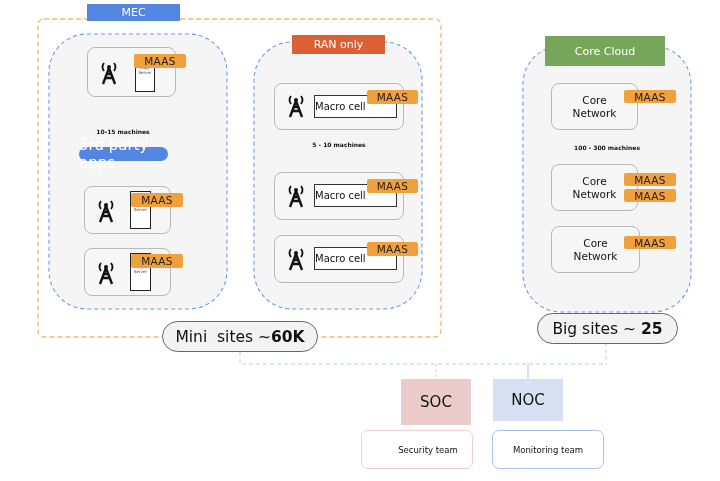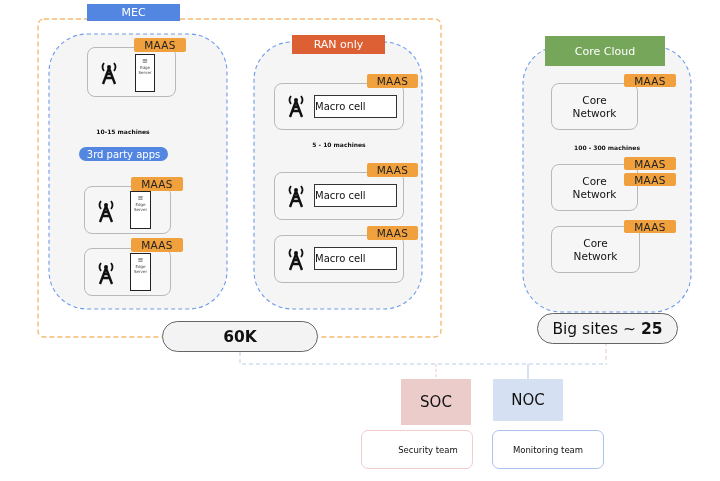--- a/index.html
+++ b/index.html
@@ -2,21 +2,21 @@
 <html><head>
 <meta charset="utf-8">
 <style>
   html, body { margin:0; padding:0; background:#ffffff; }
   body { width:720px; height:481px; position:relative; overflow:hidden;
          font-family:"DejaVu Sans", sans-serif; color:#111; }
   .abs { position:absolute; box-sizing:border-box; }
   svg.lines { position:absolute; left:0; top:0; }
   .header { color:#fff; font-size:11px; display:flex; align-items:center; justify-content:center; }
   .card { background:#f6f6f6; border:1.2px solid #b9b9b9; border-radius:8px; }
-  .maas { background:#f0a03c; color:#222; font-size:10.5px; display:flex; align-items:center; justify-content:center; border-radius:2px; letter-spacing:0.3px; }
+  .maas { background:#f0a03c; color:#222; font-size:10.5px; display:flex; align-items:center; justify-content:center; border-radius:2px; letter-spacing:0.3px;margin-top:16px; }
   .tower { font-size:22px; line-height:1; display:flex; align-items:center; justify-content:center; }
   .server { background:#fff; border:1.5px solid #222; display:flex; flex-direction:column; align-items:center; font-size:4px; color:#444; text-align:center; padding-top:3px; }
   .server .bars { font-size:7px; line-height:7px; }
   .macro { background:#fff; border:1px solid #333; font-size:10px; display:flex; align-items:center; }
   .machines { font-size:6px; font-weight:bold; text-align:center; }
   .core-text { font-size:10.5px; text-align:center; line-height:13px; display:flex; align-items:center; justify-content:center; }
   .pill { background:#f3f3f3; border:1.2px solid #666; border-radius:16px; display:flex; align-items:center; justify-content:center; white-space:pre; }
   .team { background:#fff; border-radius:7px; font-size:8.5px; display:flex; align-items:center; justify-content:center; }
   .soc-noc { font-size:15px; display:flex; align-items:center; justify-content:center; }
 </style>
@@ -48,21 +48,21 @@
       </svg>
   </div>
   <div class="abs server" style="left:47px;top:6px;width:20px;height:38px;">
     <span class="bars">≡</span>
     <span>Edge Server</span>
   </div>
 </div>
 <div class="abs maas" style="left:134px;top:38px;width:52px;height:14px;">MAAS</div>
 
 <div class="abs machines" style="left:68px;top:128px;width:110px;">10-15 machines</div>
-<div class="abs" style="left:79px;top:147px;width:89px;height:14px;background:#5286e0;border-radius:8px;color:#fff;font-size:10px;display:flex;align-items:center;justify-content:center;">3rd party apps</div>
+<div class="abs" style="left:79px;top:147px;width:89px;height:14px;background:#5286e0;border-radius:8px;color:#fff;font-size:15px;display:flex;align-items:center;justify-content:center;">3rd party apps</div>
 
 <div class="abs card" style="left:84px;top:186px;width:87px;height:48px;">
   <div class="abs tower" style="left:6px;top:11px;width:30px;height:26px;">
     <svg width="26" height="24" viewBox="0 0 26 24">
         <path d="M13 7 L7 23 M13 7 L19 23 M9.5 17 L16.5 17 M10.5 13 L15.5 13" stroke="#111" stroke-width="2.4" fill="none"></path>
         <circle cx="13" cy="6" r="2" fill="#111"></circle>
         <path d="M8 2 Q5 6 8 10 M18 2 Q21 6 18 10" stroke="#111" stroke-width="1.8" fill="none"></path>
       </svg>
   </div>
   <div class="abs server" style="left:45px;top:4px;width:21px;height:38px;">
@@ -138,21 +138,21 @@
 <div class="abs card core-text" style="left:551px;top:164px;width:87px;height:47px;white-space:pre;">Core
 Network</div>
 <div class="abs maas" style="left:624px;top:157px;width:52px;height:13px;">MAAS</div>
 <div class="abs maas" style="left:624px;top:173px;width:52px;height:13px;">MAAS</div>
 
 <div class="abs card core-text" style="left:551px;top:226px;width:89px;height:47px;white-space:pre;">Core
 Network</div>
 <div class="abs maas" style="left:624px;top:220px;width:52px;height:13px;">MAAS</div>
 
 <div class="abs pill" style="left:162px;top:321px;width:156px;height:31px;font-size:15.5px;">
-  <b>60K</b>
+  <span>Mini  sites ~</span><b>60K</b>
 </div>
 
 <div class="abs pill" style="left:537px;top:297px;width:141px;height:31px;font-size:15.5px;margin-top:16px;">
   <span>Big sites ~ </span><b>25</b>
 </div>
 
 <div class="abs soc-noc" style="left:401px;top:379px;width:70px;height:46px;background:#eccbcb;">SOC</div>
 <div class="abs soc-noc" style="left:493px;top:379px;width:70px;height:42px;background:#d5e1f2;">NOC</div>
 
 <div class="abs team" style="left:361px;top:430px;width:112px;height:39px;border:1px solid #f3cccc;padding-left:22px;">Security team</div>

